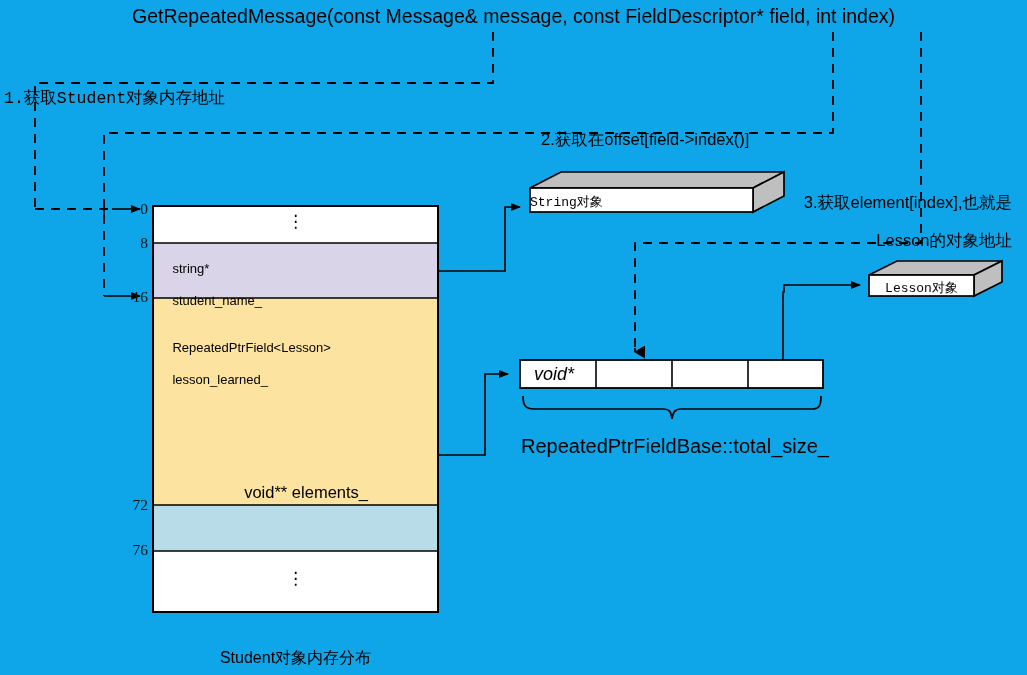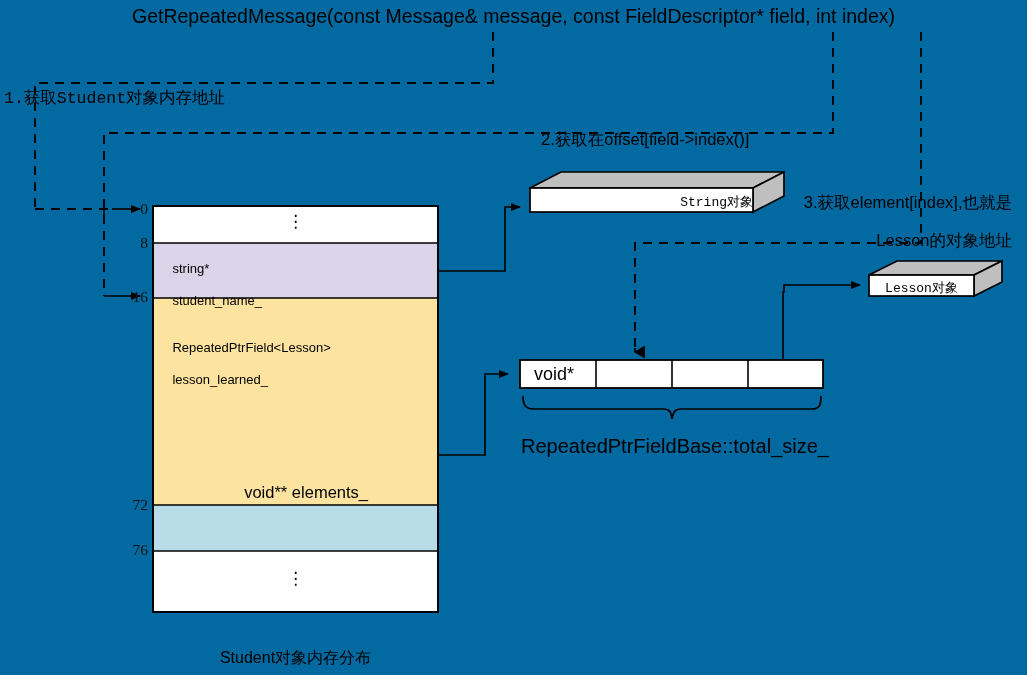--- a/index.html
+++ b/index.html
@@ -1,21 +1,21 @@
 <!DOCTYPE html>
 <html><head>
 <meta charset="utf-8">
 <style>
   html,body{margin:0;padding:0;background:#ffffff;}
   body{
     width:1027px;height:675px;overflow:hidden;
     font-family:"Liberation Sans","DejaVu Sans",sans-serif;
     color:#000;
   }
-  #stage{position:relative;width:1027px;height:675px;background:#0369a1;}
+  #stage{position:relative;width:1027px;height:675px;background:#0ea5e9;}
   svg#canvas{position:absolute;left:0;top:0;width:1027px;height:675px;}
   .ln{stroke:#000;fill:none;}
   .solid{stroke-width:1.6;}
   .dash{stroke-width:1.8;stroke-dasharray:9 7;}
   .brace{stroke:#000;stroke-width:1.7;fill:none;}
   .box-fill-none{fill:#ffffff;stroke:#000;stroke-width:1.8;}
   .lbl{position:absolute;white-space:pre;}
   .title{
     left:0;top:5px;width:1027px;text-align:center;
     font-size:19.5px;letter-spacing:0px;
@@ -148,24 +148,24 @@
   </div>
 
   <div class="lbl field" style="left:158px;top:324px;">
     <span>RepeatedPtrField&lt;Lesson&gt;</span><br>
     <span>lesson_learned_</span>
   </div>
 
   <div class="lbl" style="left:153px;top:443px;width:215px;text-align:right;font-size:16.5px;margin-top:40px;">void** elements_</div>
 
 
-  <div class="lbl mono" style="left:530px;top:193px;width:223px;text-align:right;">String对象</div>
+  <div class="lbl mono" style="left:530px;top:193px;width:223px;text-align:left;">String对象</div>
   <div class="lbl mono" style="left:869px;top:279px;width:105px;text-align:center;">Lesson对象</div>
 
-  <div class="lbl voidstar" style="left:520px;top:364px;width:68px;text-align:center;">void*</div>
+  <div class="lbl voidstar" style="left:520px;top:364px;width:68px;text-align:center;font-style:italic;">void*</div>
   <div class="lbl voidstar" style="left:596px;top:364px;width:76px;text-align:center;"></div>
   <div class="lbl voidstar" style="left:672px;top:364px;width:76px;text-align:center;"></div>
   <div class="lbl voidstar" style="left:748px;top:364px;width:75px;text-align:center;"></div>
 
   <div class="lbl big" style="left:490px;top:435px;width:370px;text-align:center;">RepeatedPtrFieldBase::total_size_</div>
 
   <div class="lbl caption" style="left:153px;top:648px;width:285px;text-align:center;">Student对象内存分布</div>
 
 </div>
 

